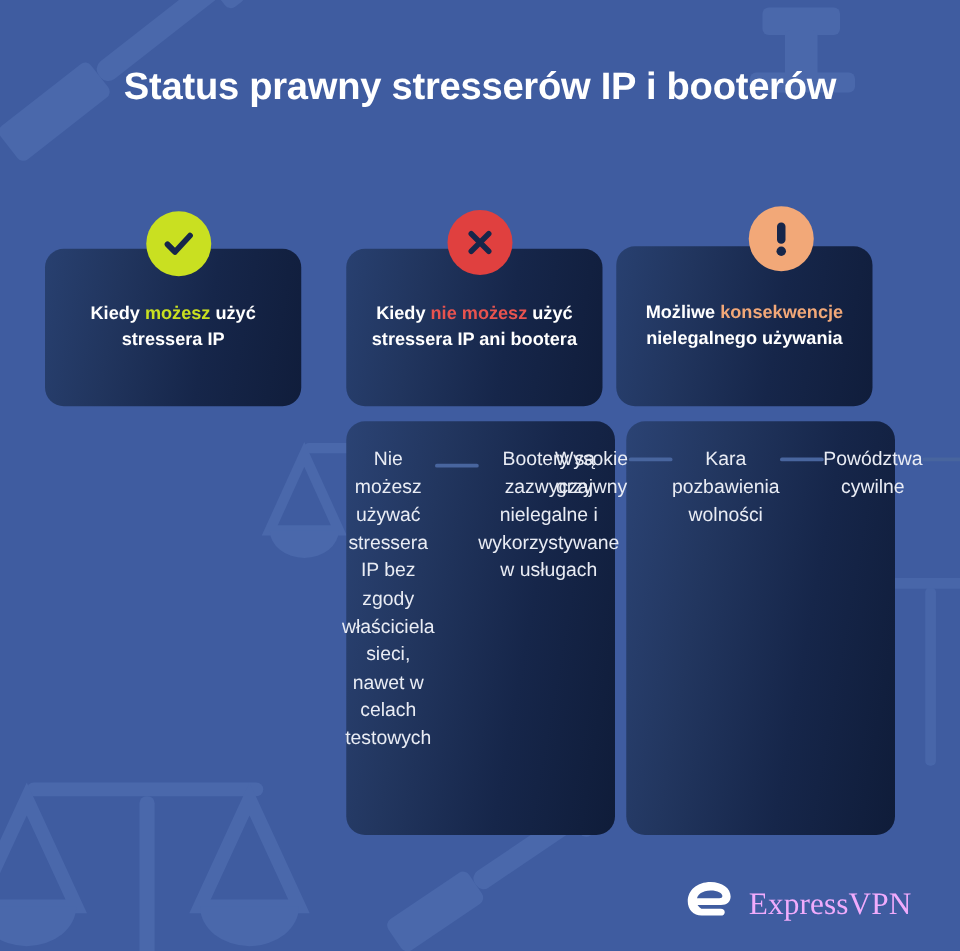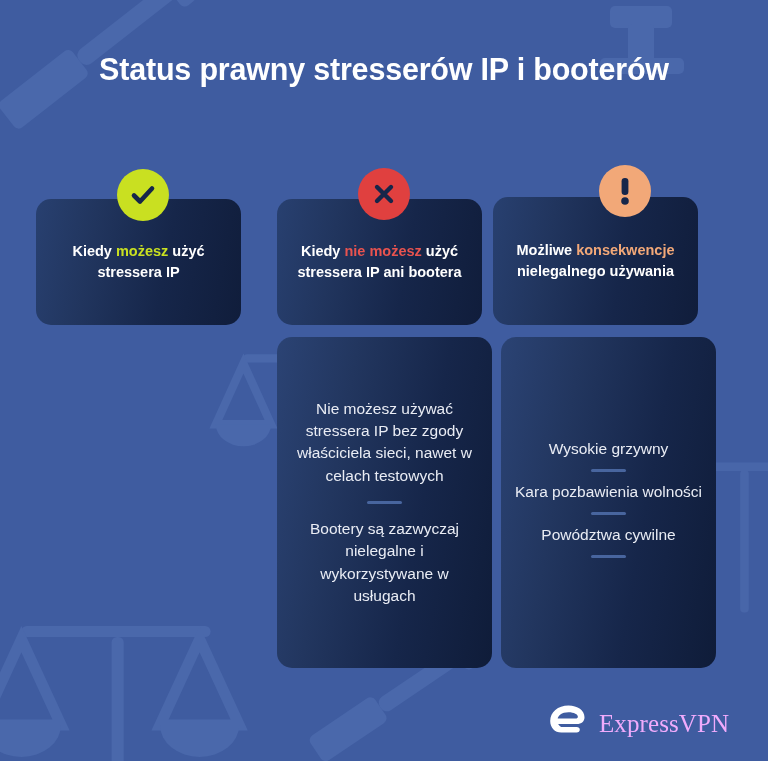--- a/index.html
+++ b/index.html
@@ -89,23 +89,22 @@
   .body-card {
     position: absolute;
     width: 215px;
     top: 337px;
     height: 331px;
     border-radius: 15px;
     background: linear-gradient(100deg, #2b4374 0%, #22365f 30%, #16264a 64%, #0f1c39 100%);
     box-sizing: border-box;
     padding: 20px 14px;
     display: flex;
-    flex-direction: column;
     justify-content: center;
-    align-items: flex-end;
+    align-items: flex-start;
   }
   #bcard-0 { left: 36px; }
   #bcard-1 { left: 277px; }
   #bcard-2 { left: 501px; }
 
   .body-text {
     color: #e9ecf4;
     font-size: 15.5px;
     line-height: 1.44;
     text-align: center;

